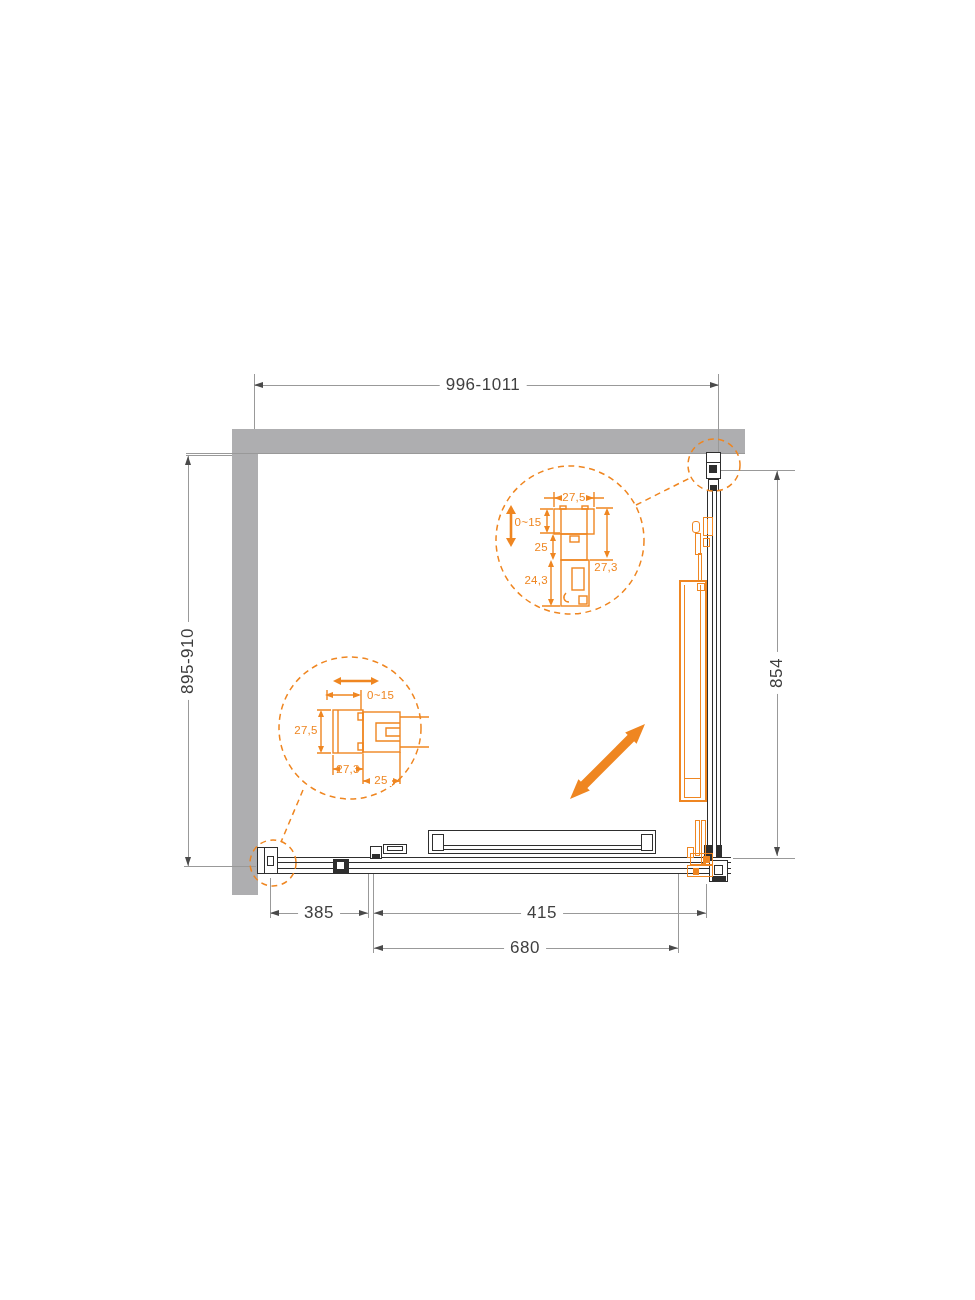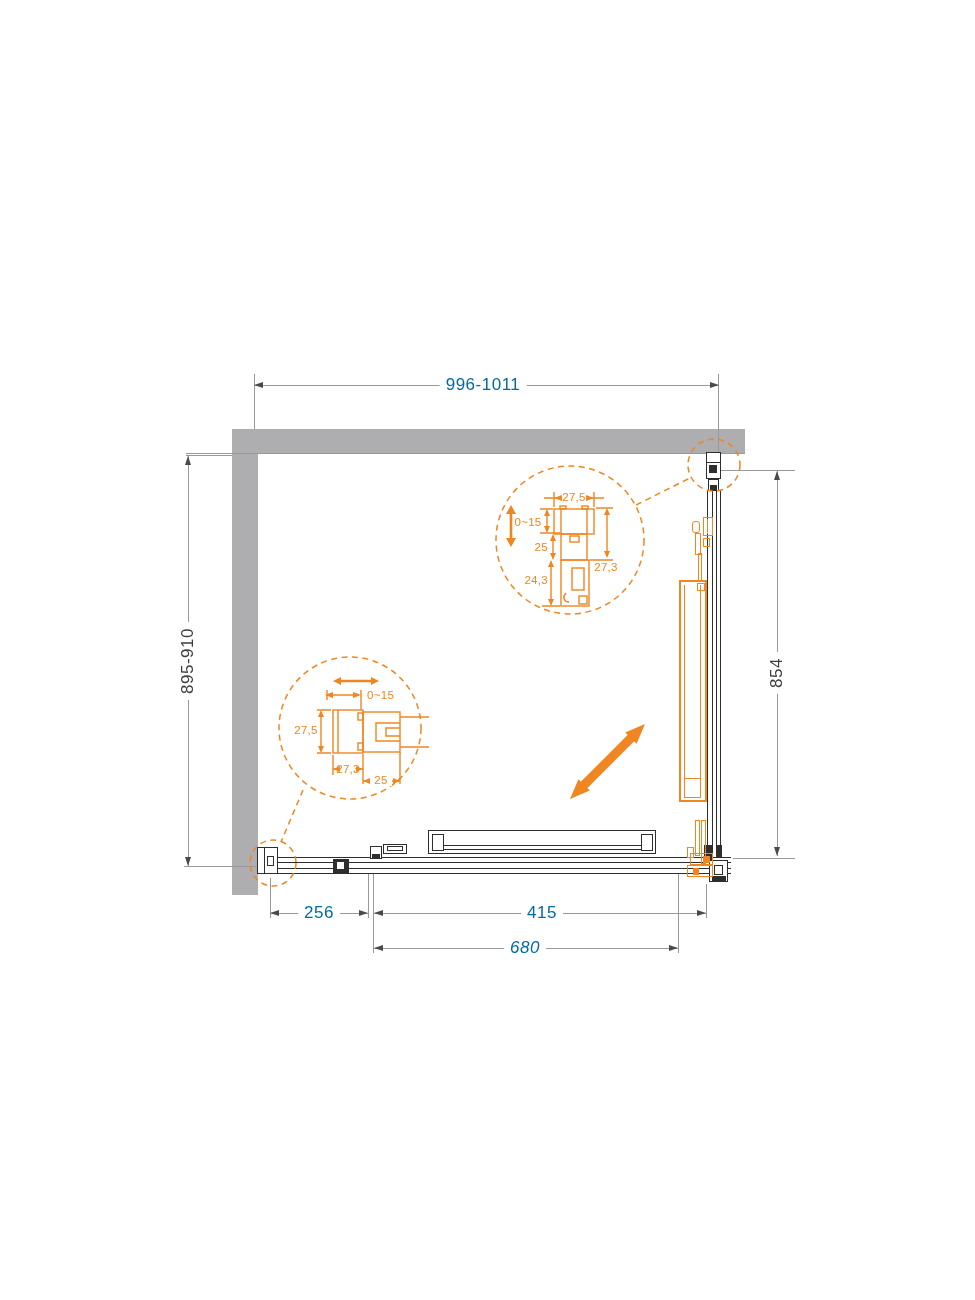--- a/index.html
+++ b/index.html
@@ -7,21 +7,21 @@
           font-family:"Liberation Sans",sans-serif;}
   .abs{position:absolute;}
   .ext{position:absolute;background:#999;}            
   .dln{position:absolute;background:#2e2e2e;}          
   .box{position:absolute;border:1.5px solid #2e2e2e;background:#fff;box-sizing:border-box;}
   .fill{position:absolute;background:#2e2e2e;}
   .obox{position:absolute;border:1.5px solid #EF8621;box-sizing:border-box;}
   .ofil{position:absolute;background:#EF8621;}
   .oln{position:absolute;background:#EF8621;}
   .wall{position:absolute;background:#AEAEB0;}
-  .lbl{position:absolute;color:#0369a1;background:#fff;font-size:17px;letter-spacing:.5px;
+  .lbl{position:absolute;color:#404040;background:#fff;font-size:17px;letter-spacing:.5px;
        padding:0 6px;white-space:nowrap;transform:translate(-50%,-50%);line-height:1.2;}
   .lblv{position:absolute;color:#3d3d3d;background:#fff;font-size:17px;letter-spacing:.5px;
        padding:0 6px;white-space:nowrap;transform:translate(-50%,-50%) rotate(-90deg);line-height:1.2;}
   .tri{position:absolute;width:0;height:0;}
   .tri-l{border-top:3.5px solid transparent;border-bottom:3.5px solid transparent;border-right:9px solid #4a4a4a;}
   .tri-r{border-top:3.5px solid transparent;border-bottom:3.5px solid transparent;border-left:9px solid #4a4a4a;}
   .tri-u{border-left:3.5px solid transparent;border-right:3.5px solid transparent;border-bottom:9px solid #4a4a4a;}
   .tri-d{border-left:3.5px solid transparent;border-right:3.5px solid transparent;border-top:9px solid #4a4a4a;}
   svg .o{stroke:#EF8621;fill:none;stroke-width:1.4px;}
   svg .ob{stroke:#EF8621;fill:none;stroke-width:2.6px;}
@@ -67,23 +67,23 @@
   <div class="ext" style="left:706px;top:884px;width:1px;height:34px;"></div>
   <div class="ext" style="left:270px;top:913px;width:98px;height:1px;"></div>
   <div class="ext" style="left:374px;top:913px;width:332px;height:1px;"></div>
   <div class="ext" style="left:374px;top:948px;width:304px;height:1px;"></div>
   <div class="tri tri-l" style="left:270px;top:910px;"></div>
   <div class="tri tri-r" style="left:359px;top:910px;"></div>
   <div class="tri tri-l" style="left:374px;top:910px;"></div>
   <div class="tri tri-r" style="left:697px;top:910px;"></div>
   <div class="tri tri-l" style="left:374px;top:945px;"></div>
   <div class="tri tri-r" style="left:669px;top:945px;"></div>
-  <div class="lbl" style="left:319px;top:913px;">256</div>
+  <div class="lbl" style="left:319px;top:913px;">385</div>
   <div class="lbl" style="left:542px;top:913px;">415</div>
-  <div class="lbl" style="left:525px;top:948px;font-style:italic;">680</div>
+  <div class="lbl" style="left:525px;top:948px;">680</div>
 
   <div>
     <div class="box" style="left:706px;top:452px;width:15px;height:27px;"></div>
     <div class="dln" style="left:706px;top:462px;width:15px;height:1px;"></div>
     <div class="fill" style="left:709px;top:465px;width:8px;height:8px;"></div>
     <div class="box" style="left:708px;top:479px;width:11px;height:12px;"></div>
     <div class="fill" style="left:710px;top:485px;width:7px;height:5px;"></div>
   </div>
   <div>
     <div class="dln" style="left:707px;top:491px;width:1px;height:366px;"></div>

